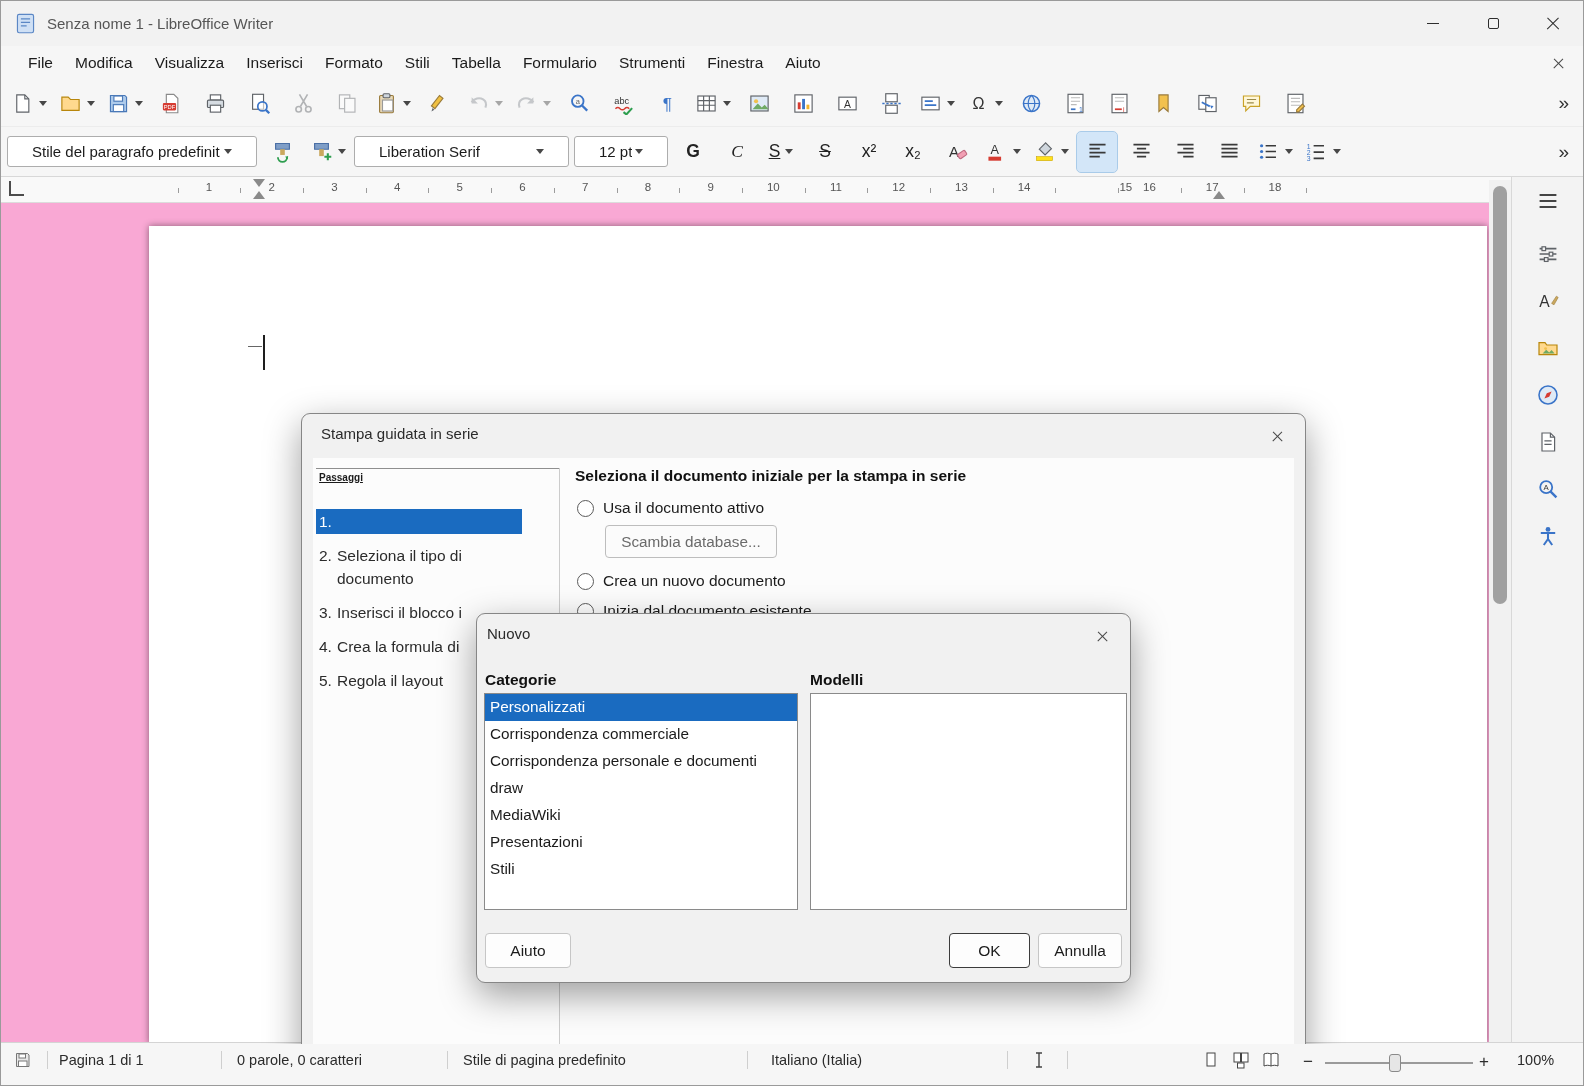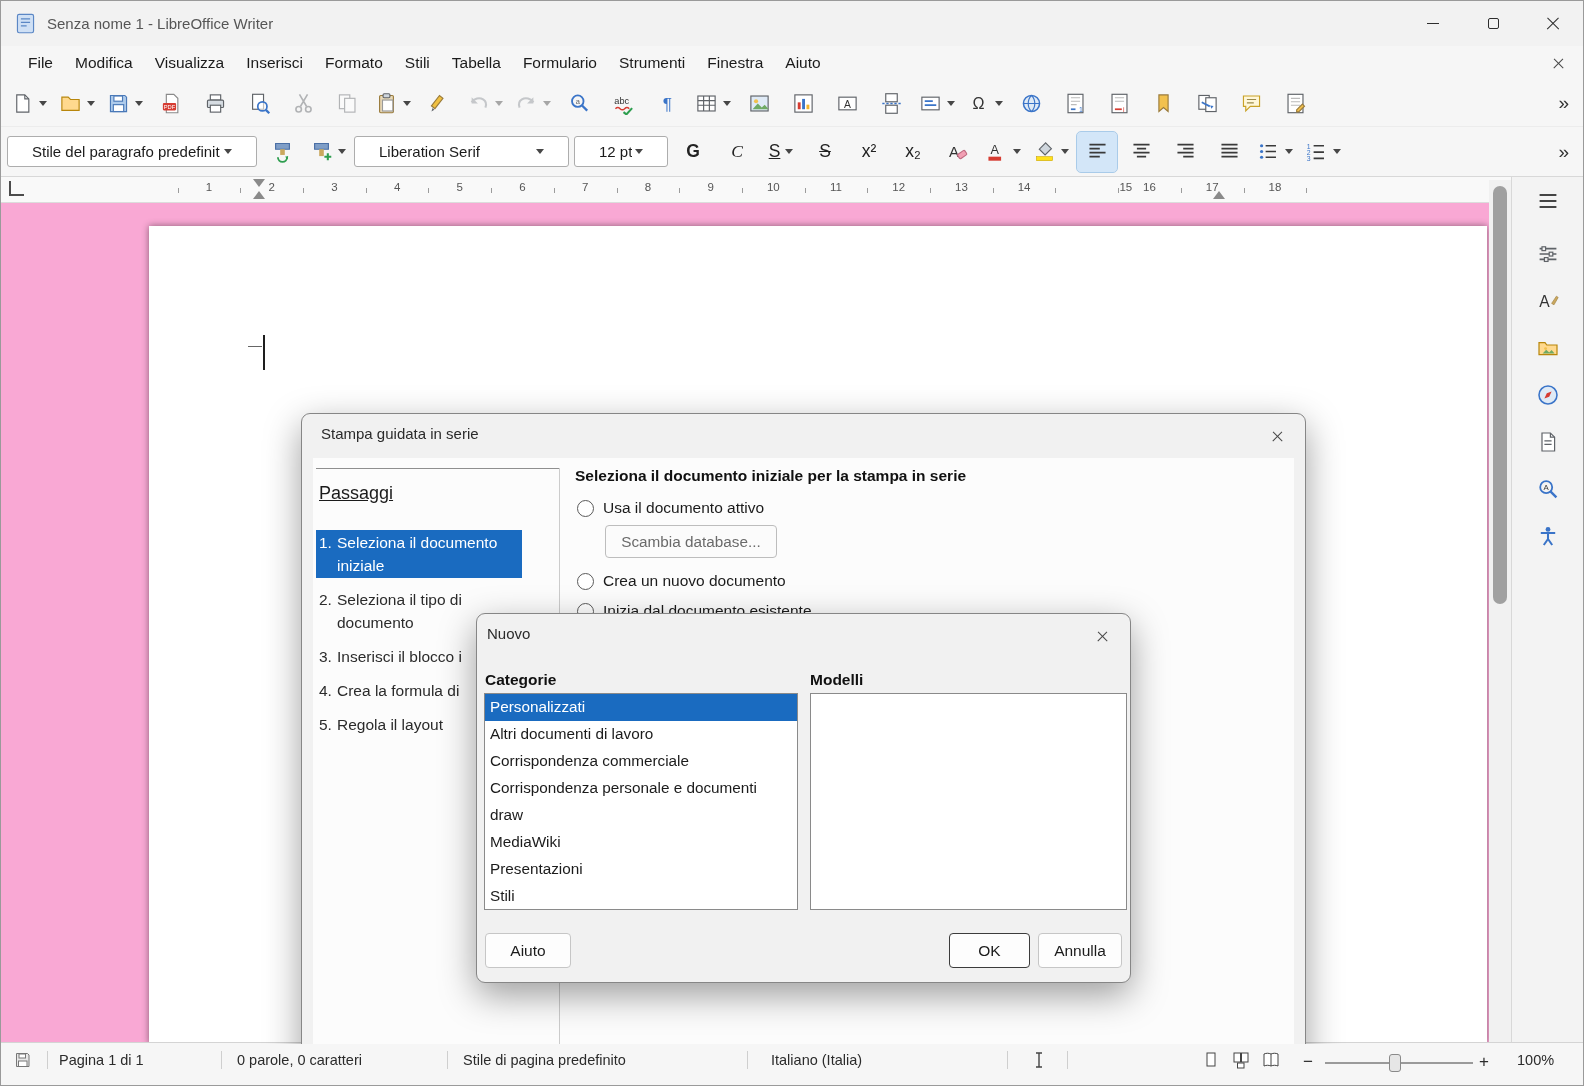--- a/index.html
+++ b/index.html
@@ -69,21 +69,21 @@
 
 .dialog{position:absolute;background:#f1f1f1;border:1px solid #868686;border-radius:9px;box-shadow:0 12px 36px rgba(0,0,0,.38)}
 .wizard{left:300px;top:210px;width:1005px;height:775px;z-index:10}
 .nuovo{left:475px;top:410px;width:655px;height:370px;z-index:20}
 .dlg-title{position:absolute;left:19px;top:11px;font-size:15px;color:#2b2b2b}
 .nuovo .dlg-title{left:10px}
 .dlg-close{position:absolute;right:12px;top:8px;width:32px;height:28px;display:flex;align-items:center;justify-content:center;border-radius:4px}
 
 .wiz-body{position:absolute;left:11px;right:11px;top:44px;bottom:74px;background:#fcfcfc;border-bottom:1px solid #e2e2e2}
 .steps-panel{position:absolute;left:3px;top:10px;width:243px;bottom:0;border-top:1px solid #8f8f8f}
-.steps-heading{margin:14px 0 0 3px;font-weight:400;font-size:18px;text-decoration:underline;color:#1b1b1b}
+.steps-heading{margin:3px 0 0 3px;font-weight:700;font-size:10px;text-decoration:underline;color:#1b1b1b}
 .steps-list{margin-top:26px}
 .step{display:flex;width:206px;padding:1px 3px;margin-bottom:9px;font-size:15.5px;color:#2b2b2b;line-height:23px}
 .step .num{width:18px;flex:none}
 .step.active{background:#1a6bc0;color:#fff}
 .wiz-divider{position:absolute;left:246px;top:10px;bottom:6px;width:1px;background:#cccccc}
 .wiz-content{position:absolute;left:252px;top:0;right:4px;bottom:0}
 .wiz-heading{position:absolute;left:10px;top:9px;font-weight:700;font-size:15.5px;color:#111;white-space:nowrap}
 .radio-row{position:absolute;left:12px;display:flex;align-items:center;gap:9px;font-size:15.5px;color:#1b1b1b;white-space:nowrap}
 .radio{width:17px;height:17px;border:1px solid #5a5a5a;border-radius:50%;background:#fff;flex:none}
 .swap-btn{position:absolute;left:40px;top:67px;width:172px;height:33px;background:#fbfbfb;border:1px solid #bdbdbd;border-radius:4px;display:flex;align-items:center;justify-content:center;font-size:15.3px;color:#6a6a6a}
@@ -602,21 +602,20 @@
       <div class="dlg-title">Stampa guidata in serie</div>
       <div class="dlg-close">
           <span class="x-glyph small"></span>
         </div>
       <div class="wiz-body">
         <div class="steps-panel">
           <div class="steps-heading">Passaggi</div>
           <div class="steps-list" id="steps-list">
               <div class="step active">
                 <span class="num">1.</span>
-                <span class="txt">Seleziona il documento iniziale</span>
               </div>
               <div class="step">
                 <span class="num">2.</span>
                 <span class="txt">Seleziona il tipo di documento</span>
               </div>
               <div class="step">
                 <span class="num">3.</span>
                 <span class="txt">Inserisci il blocco i</span>
               </div>
               <div class="step">
@@ -652,21 +651,20 @@
 
     <div class="dialog nuovo">
       <div class="dlg-title">Nuovo</div>
       <div class="dlg-close">
           <span class="x-glyph small"></span>
         </div>
       <div class="nv-label nv-cat-label">Categorie</div>
       <div class="nv-label nv-mod-label">Modelli</div>
       <div class="listbox cat-list" id="cat-list">
           <div class="cat-item selected">Personalizzati</div>
-          <div class="cat-item">Altri documenti di lavoro</div>
           <div class="cat-item">Corrispondenza commerciale</div>
           <div class="cat-item">Corrispondenza personale e documenti</div>
           <div class="cat-item">draw</div>
           <div class="cat-item">MediaWiki</div>
           <div class="cat-item">Presentazioni</div>
           <div class="cat-item">Stili</div>
         </div>
       <div class="listbox mod-list"></div>
       <div class="nv-btn nv-help">Aiuto</div>
       <div class="nv-btn nv-ok">OK</div>

